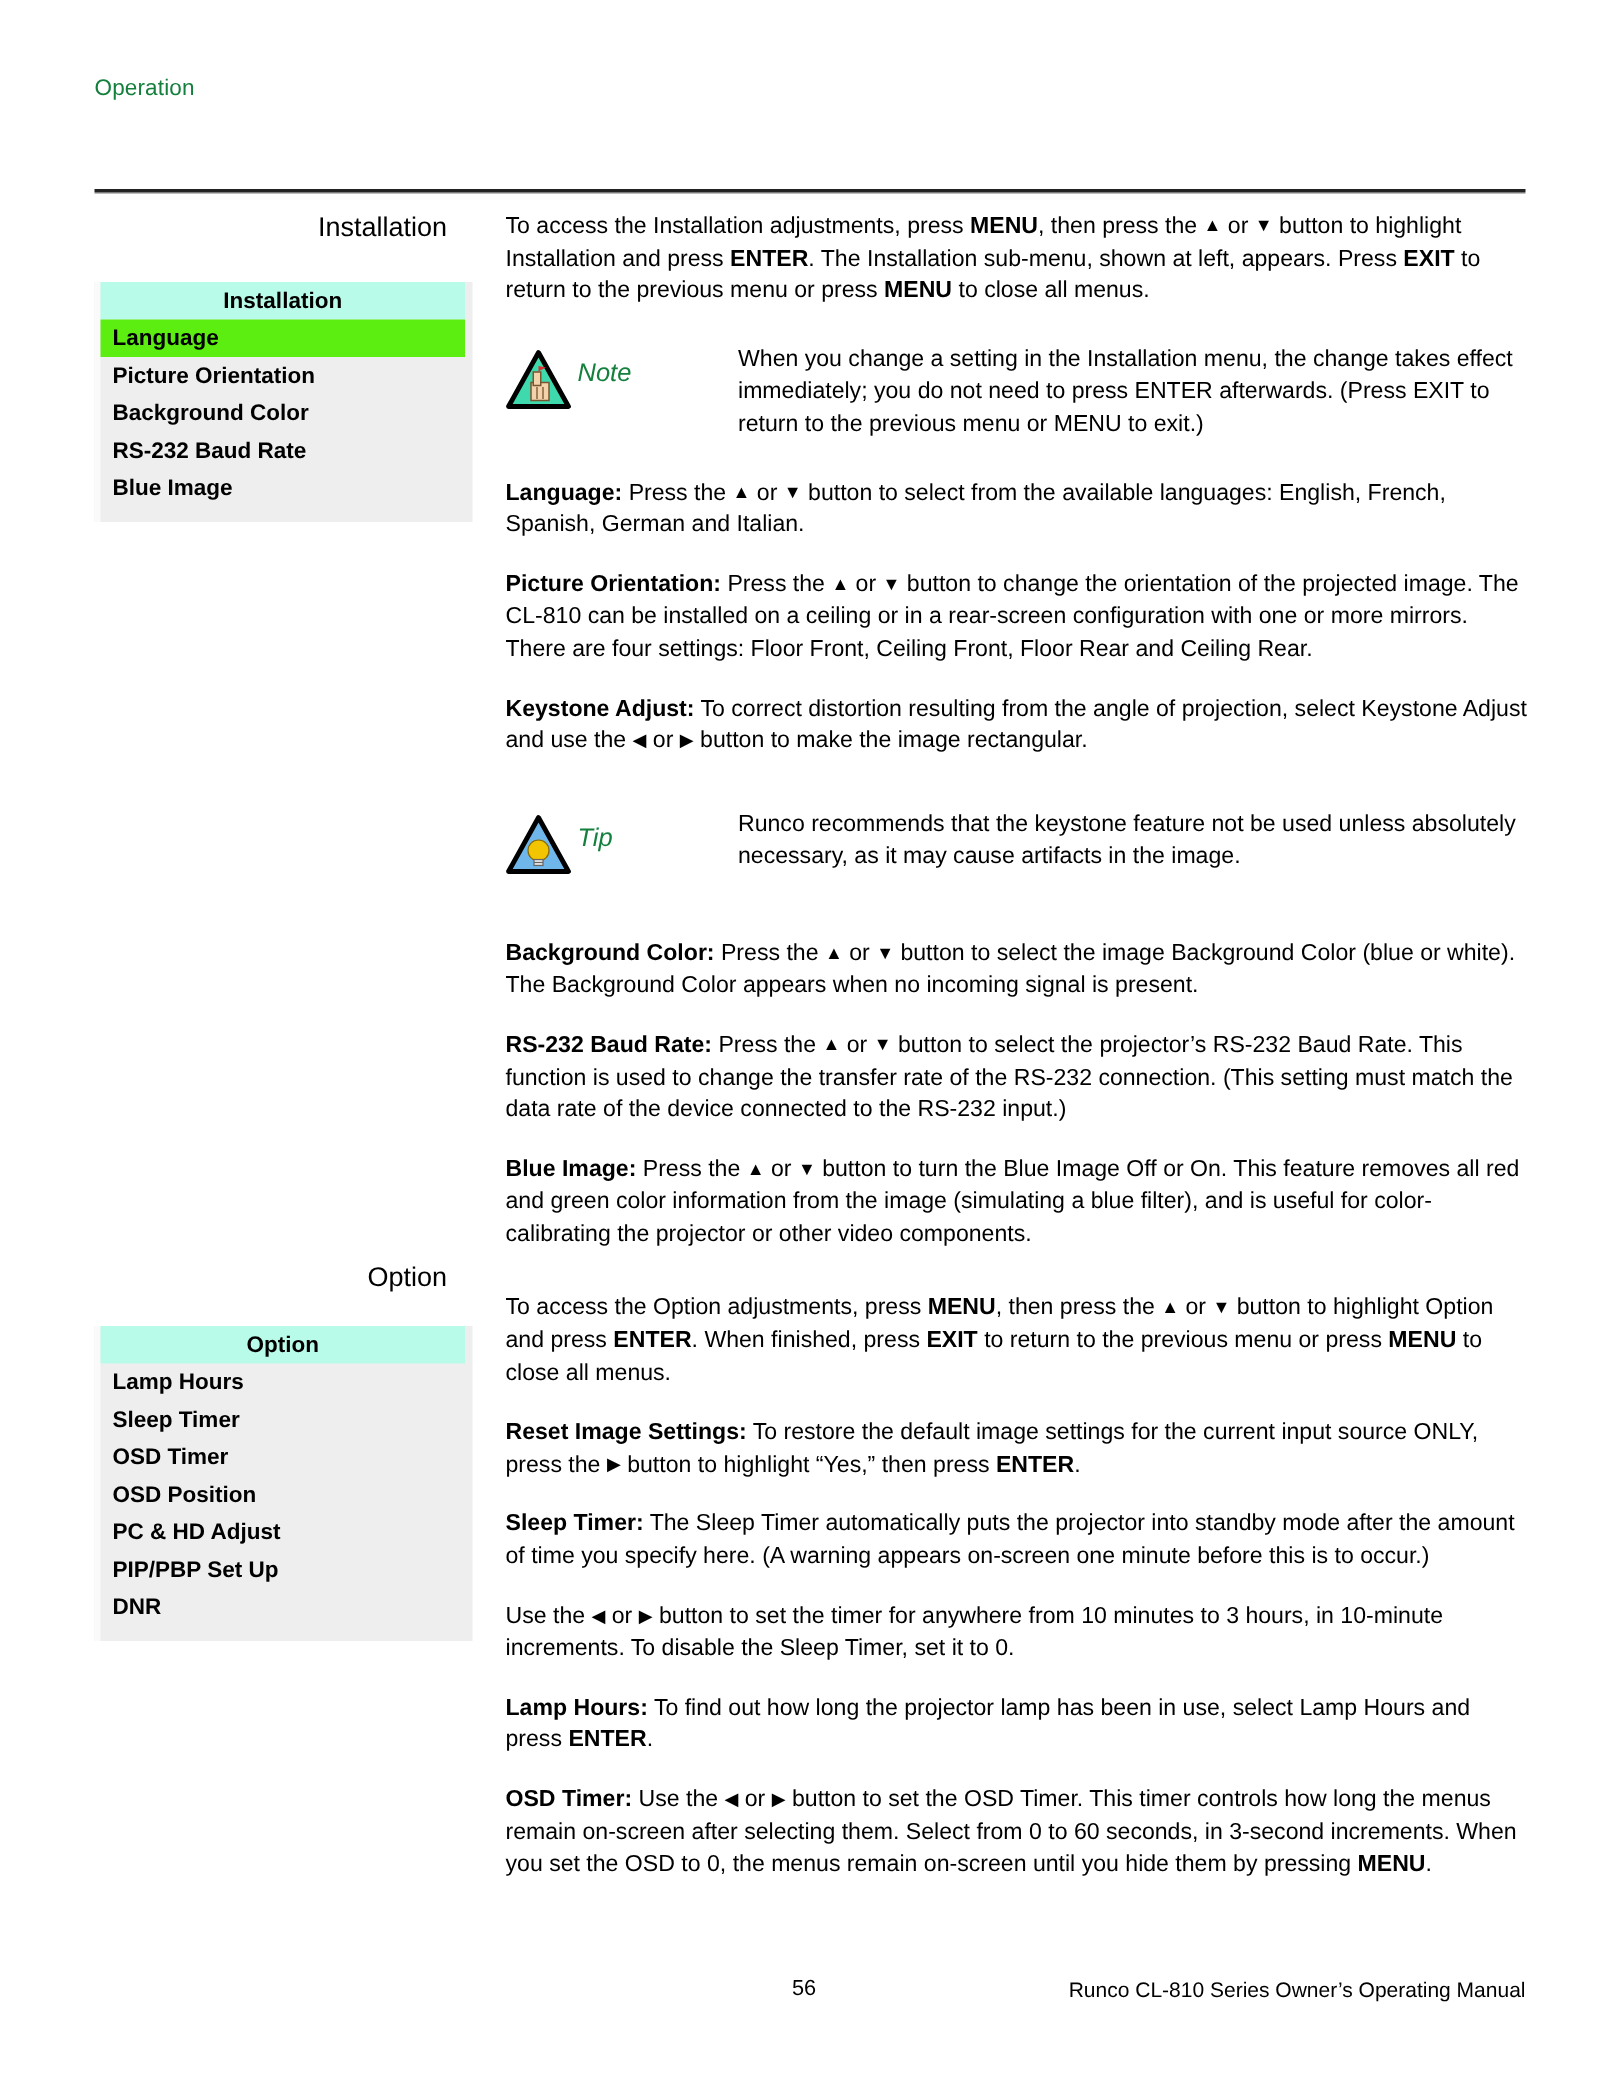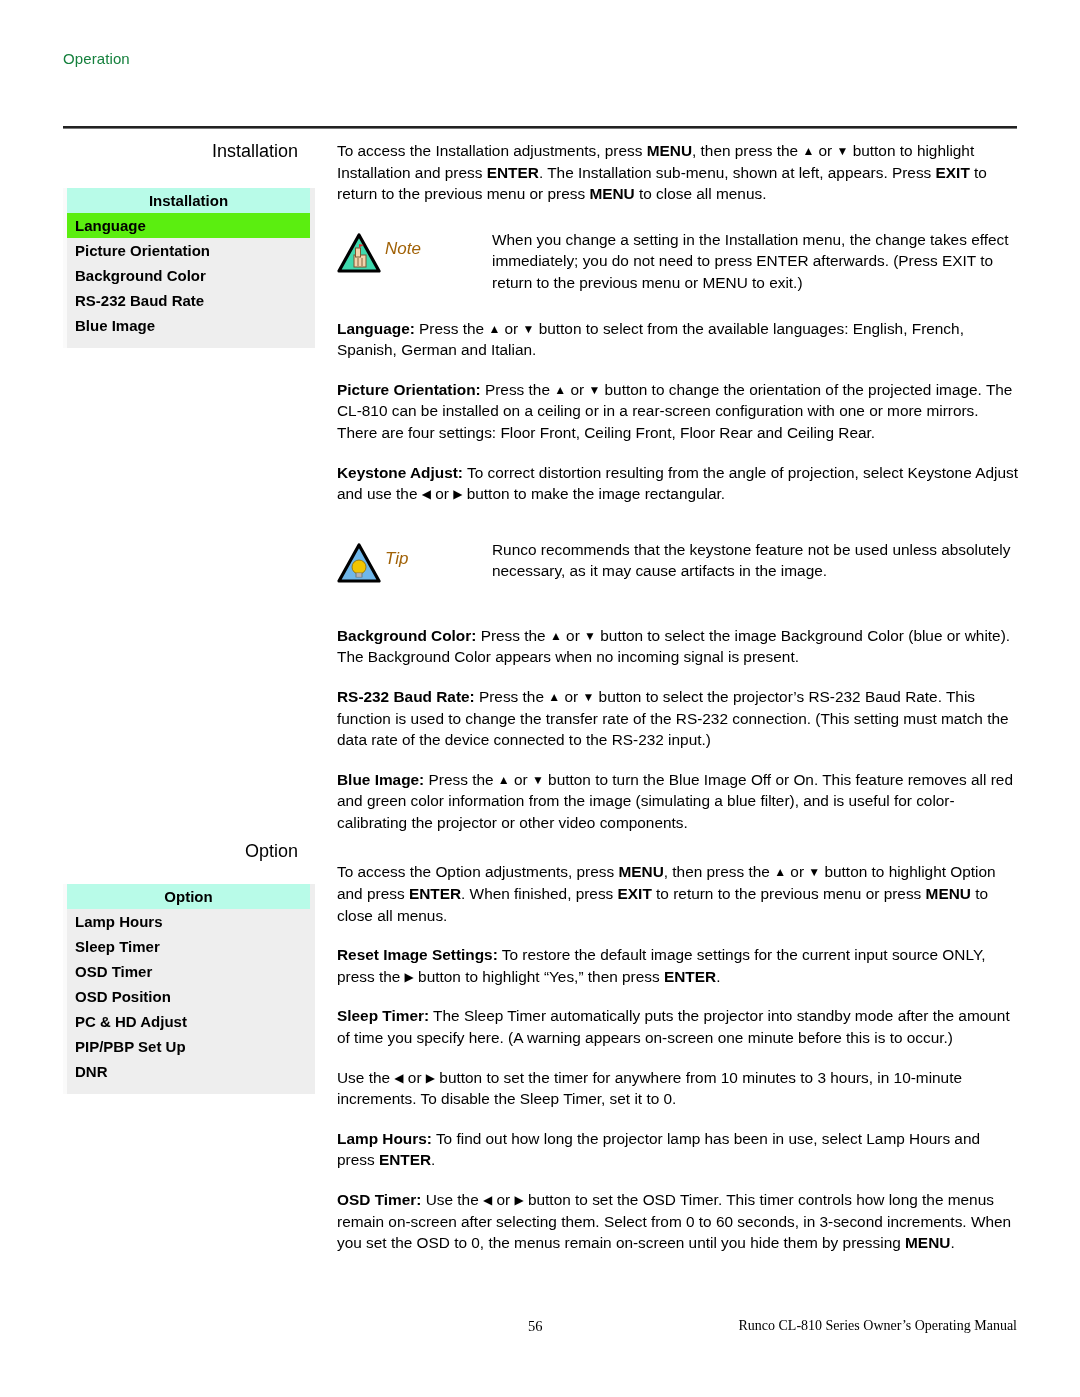--- a/index.html
+++ b/index.html
@@ -125,36 +125,35 @@
     top: 4px;
     width: 44px;
     height: 40px;
   }
   .callout-label {
     position: absolute;
     left: 48px;
     top: 10px;
     font-style: italic;
     font-size: 17px;
-    color: #a16207;
+    color: #15803d;
   }
   .callout-body {
     margin-left: 155px;
     font-size: 15.4px;
     line-height: 21.6px;
   }
 
   
   .footer {
     position: absolute;
     left: 63px;
     top: 1318px;
     width: 954px;
     height: 20px;
-    font-family: Liberation Serif, serif;
   }
   .footer-page {
     position: absolute;
     left: 465px;
     top: 0;
     font-size: 14.5px;
   }
   .footer-title {
     position: absolute;
     right: 0;

